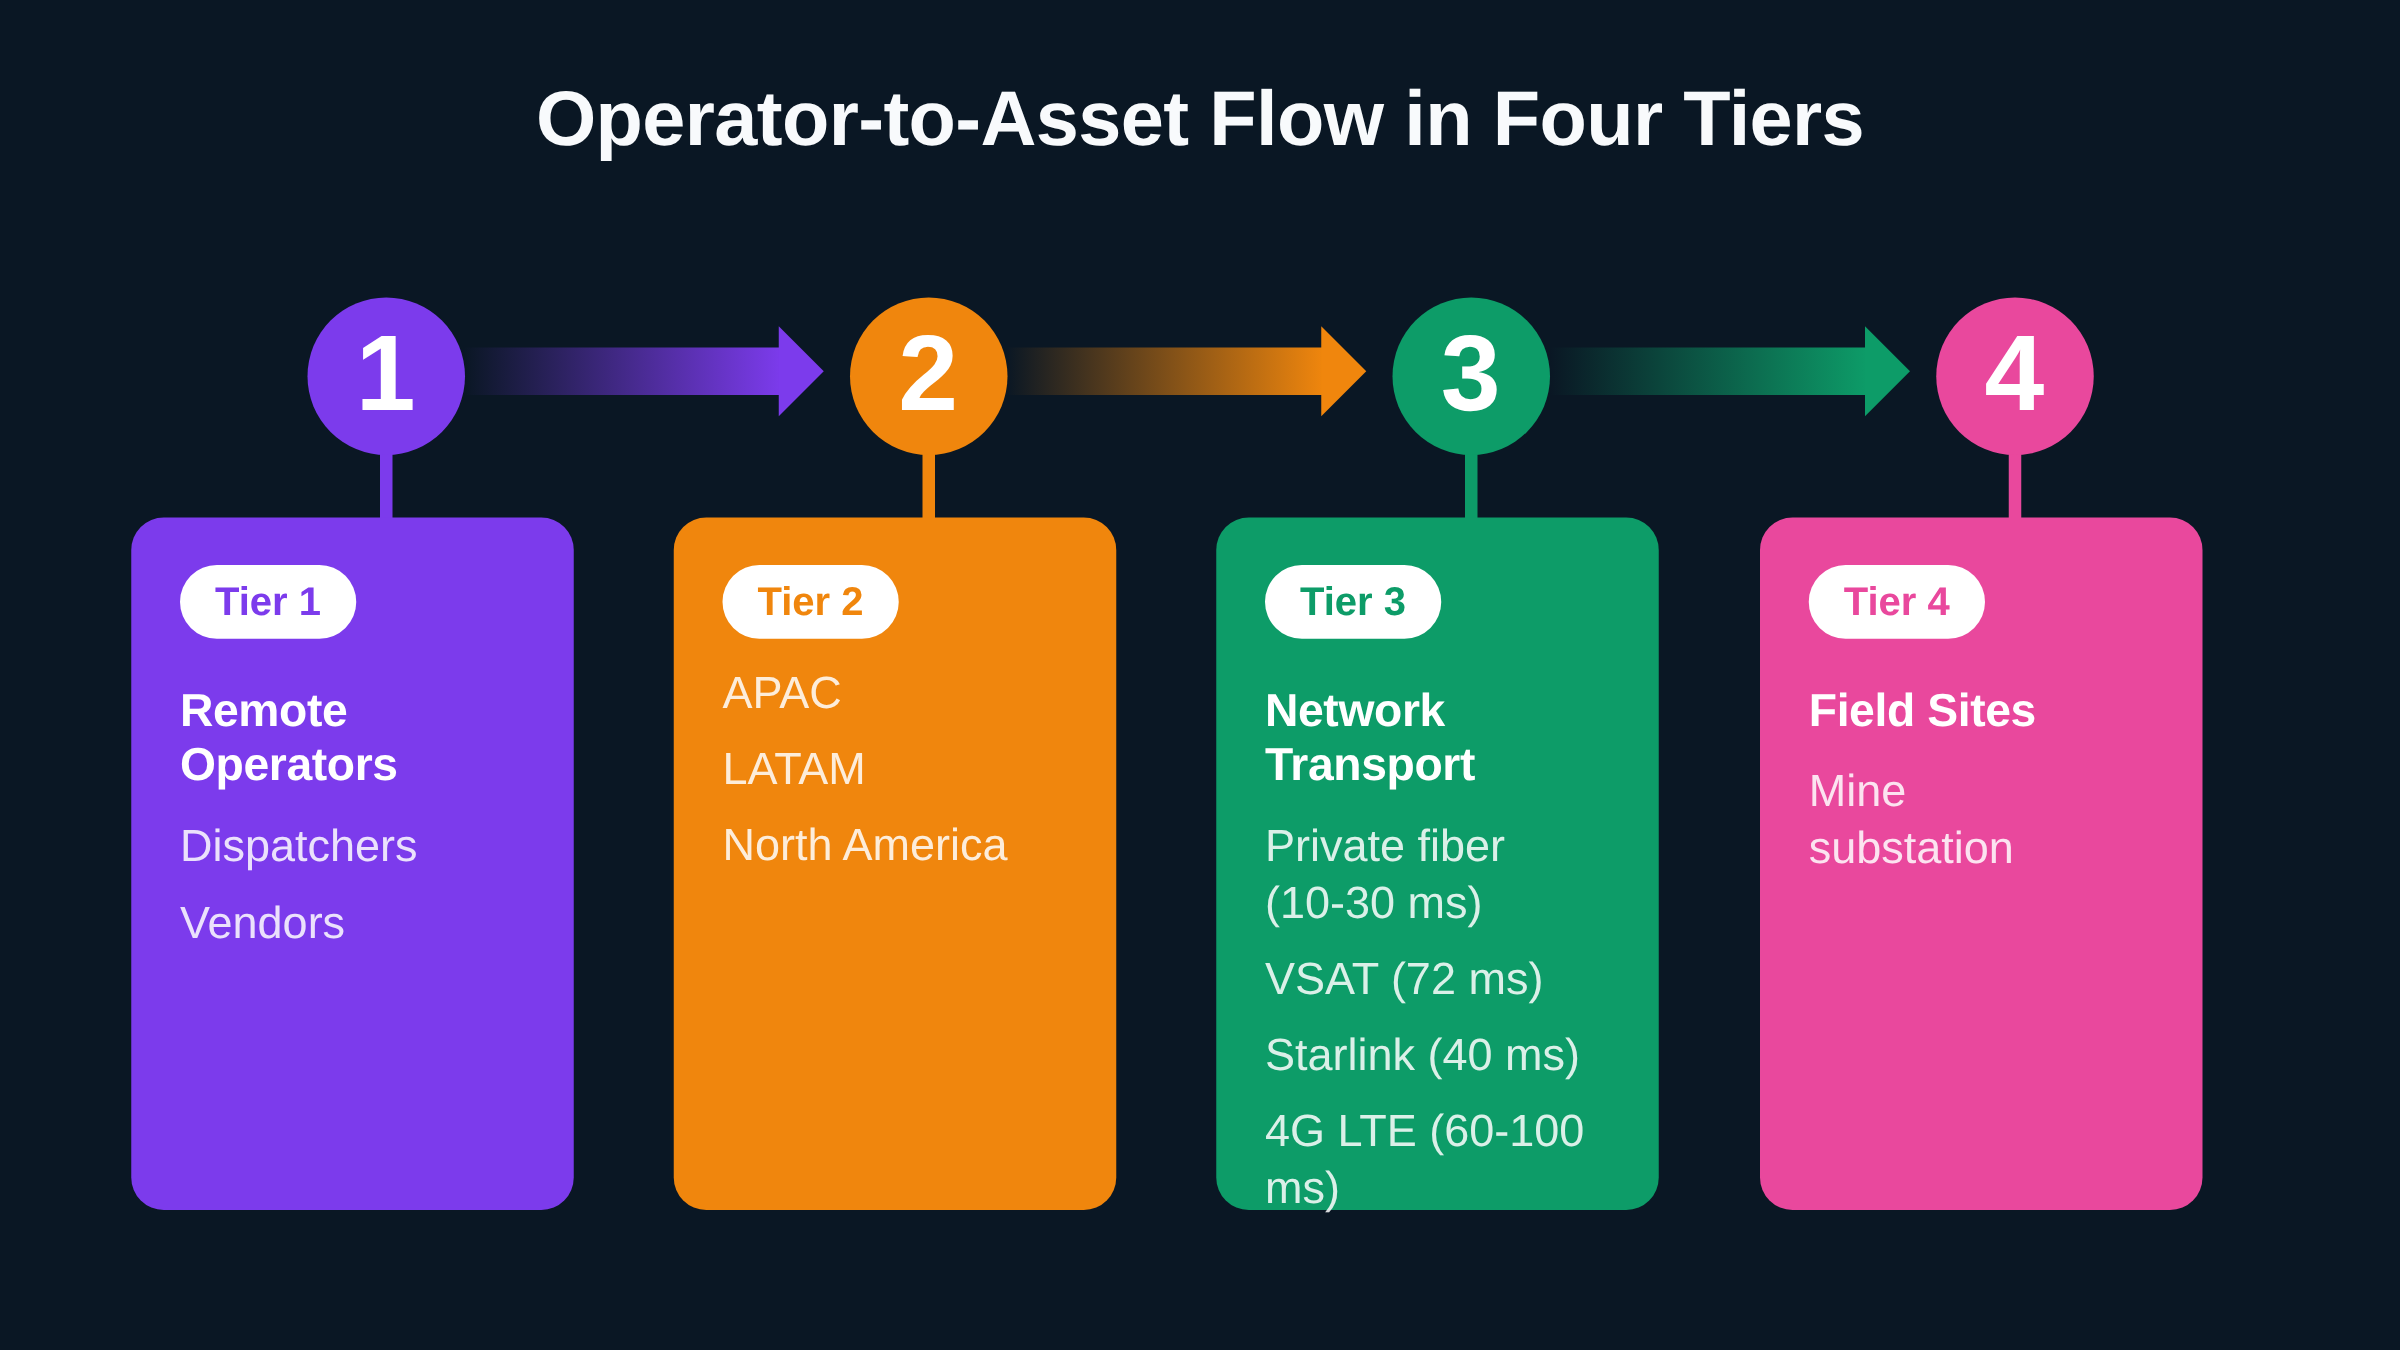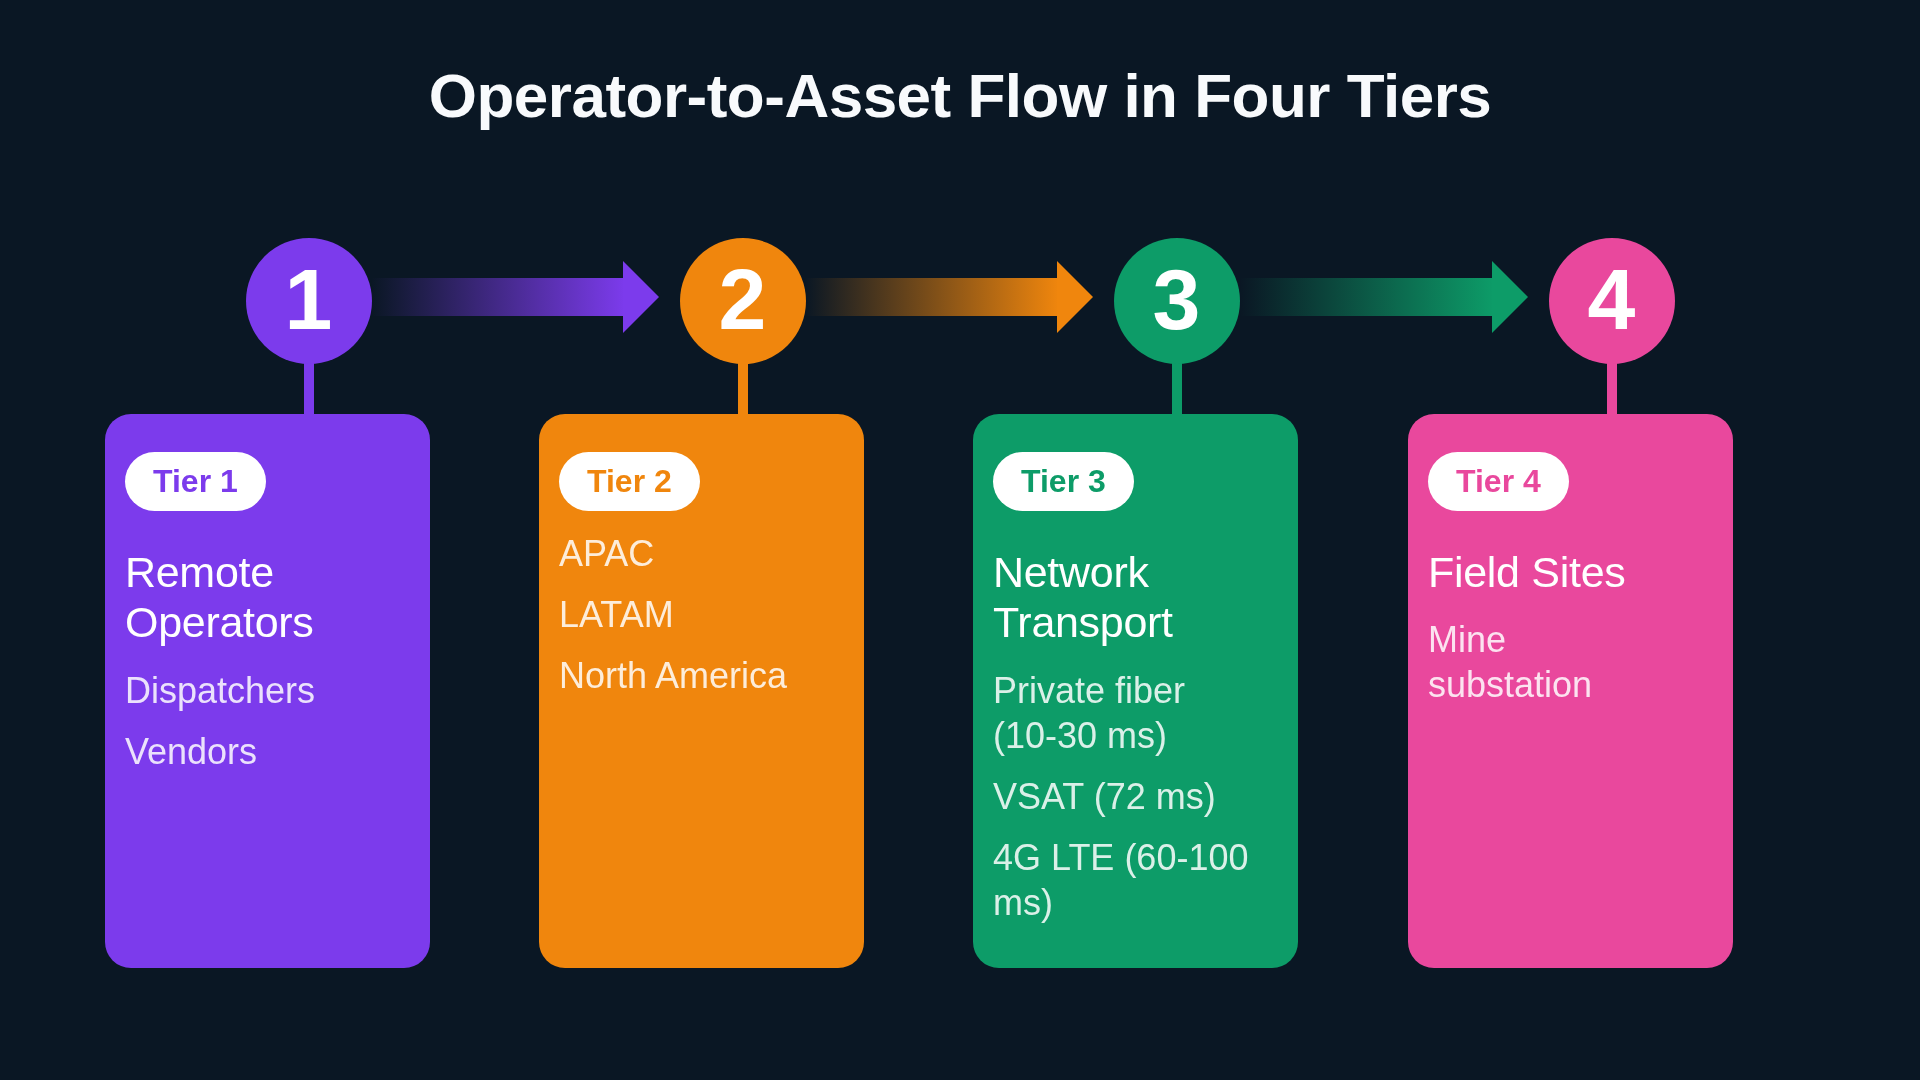--- a/index.html
+++ b/index.html
@@ -31,33 +31,33 @@
     transform:translateY(-2px);
   }
 
   .stem{
     position:absolute;top:360px;left:calc(50% - 5px);
     width:10px;height:56px;background:var(--c);
   }
 
   .card{
     position:absolute;top:414px;left:0;
-    width:325px;height:554px;box-sizing:border-box;
+    width:354px;height:554px;box-sizing:border-box;
     background:var(--c);border-radius:26px;
-    padding:38px 20px;
+    padding:38px 39px;
   }
   .badge{
     display:inline-block;
     background:#FFFFFF;color:var(--c);
     font-size:32px;font-weight:700;line-height:39px;
     padding:10px 28px;border-radius:999px;
   }
   .heading{
     margin:36px 0 0;
-    font-size:43px;font-weight:400;line-height:1.17;
+    font-size:37px;font-weight:700;line-height:1.17;
     letter-spacing:-0.3px;color:#FFFFFF;
     white-space:pre-line;
   }
   .items{margin-top:20px;}
   .item{
     margin:0 0 16px;
     font-size:36px;line-height:1.25;
     color:rgba(255,255,255,0.85);
     white-space:pre-line;
   }
@@ -118,20 +118,21 @@
       <span>3</span>
     </div>
     <div class="card">
       <span class="badge">Tier 3</span>
       <h2 class="heading">Network
 Transport</h2>
       <div class="items">
         <p class="item">Private fiber
 (10-30 ms)</p>
         <p class="item">VSAT (72 ms)</p>
+        <p class="item">Starlink (40 ms)</p>
         <p class="item">4G LTE (60-100 ms)</p>
       </div>
     </div>
   </section>
 
   <section class="tier" style="left: 1408px; --c: #E9489D;">
     <div class="stem"></div>
     <div class="circle">
       <span>4</span>
     </div>

